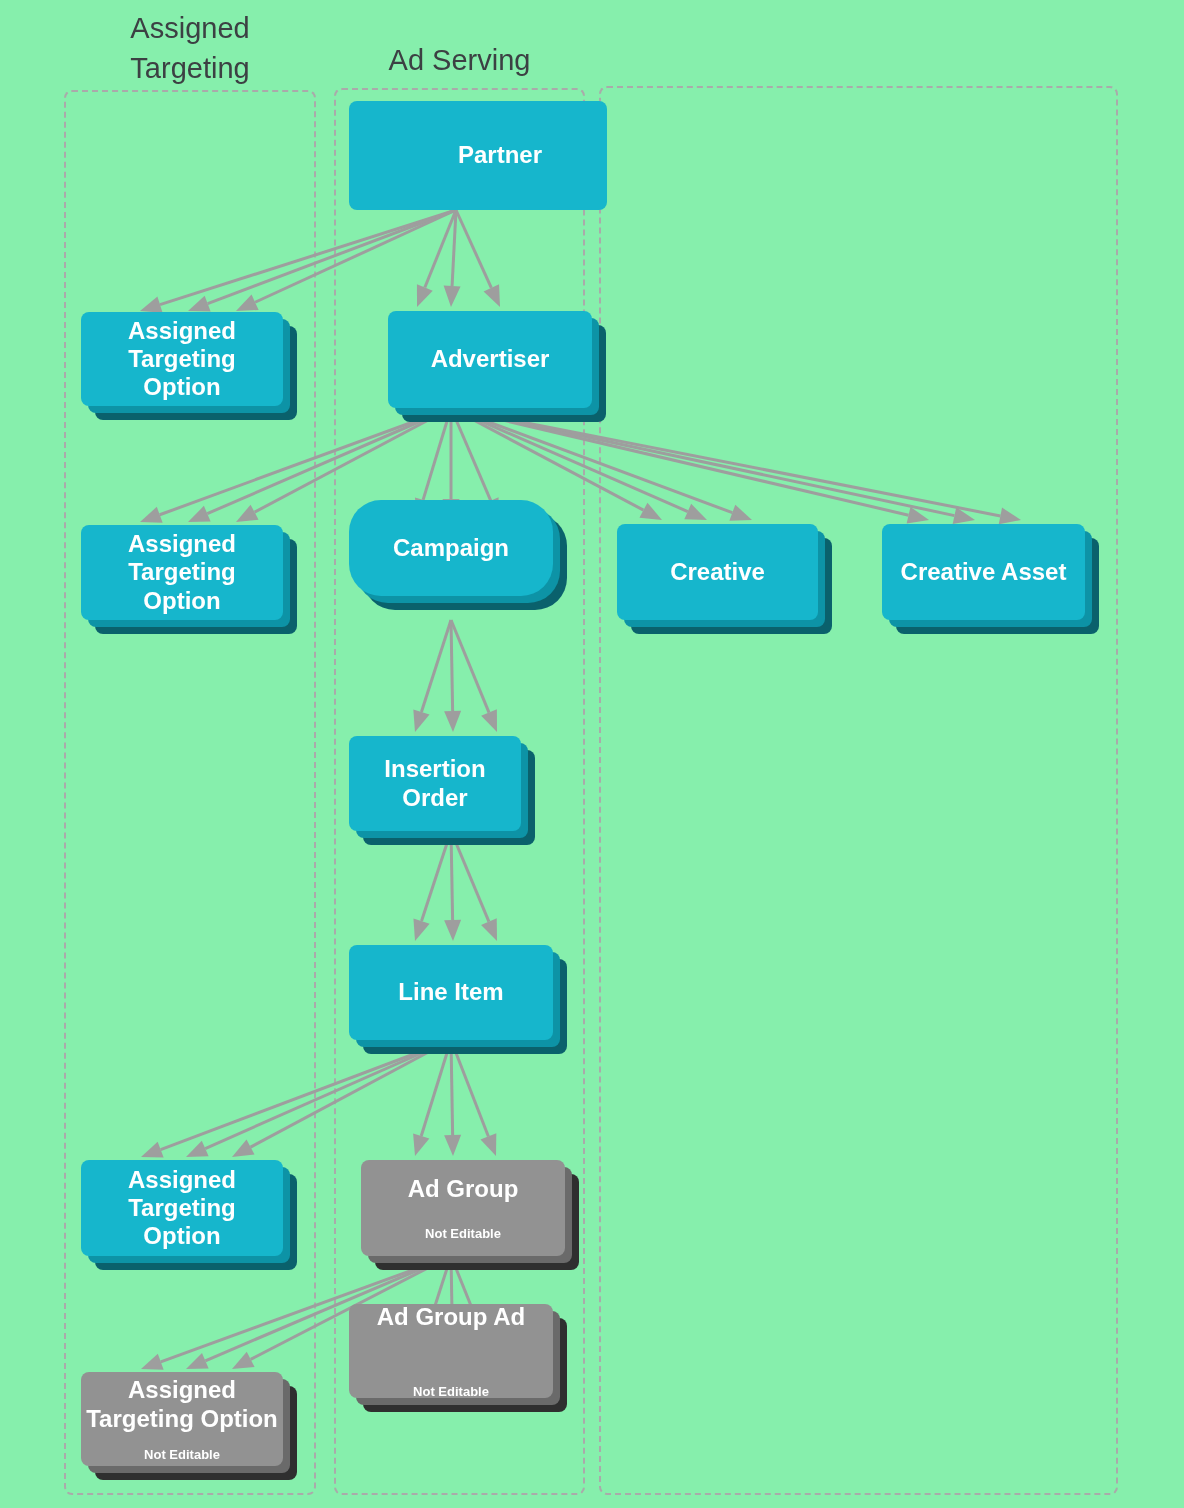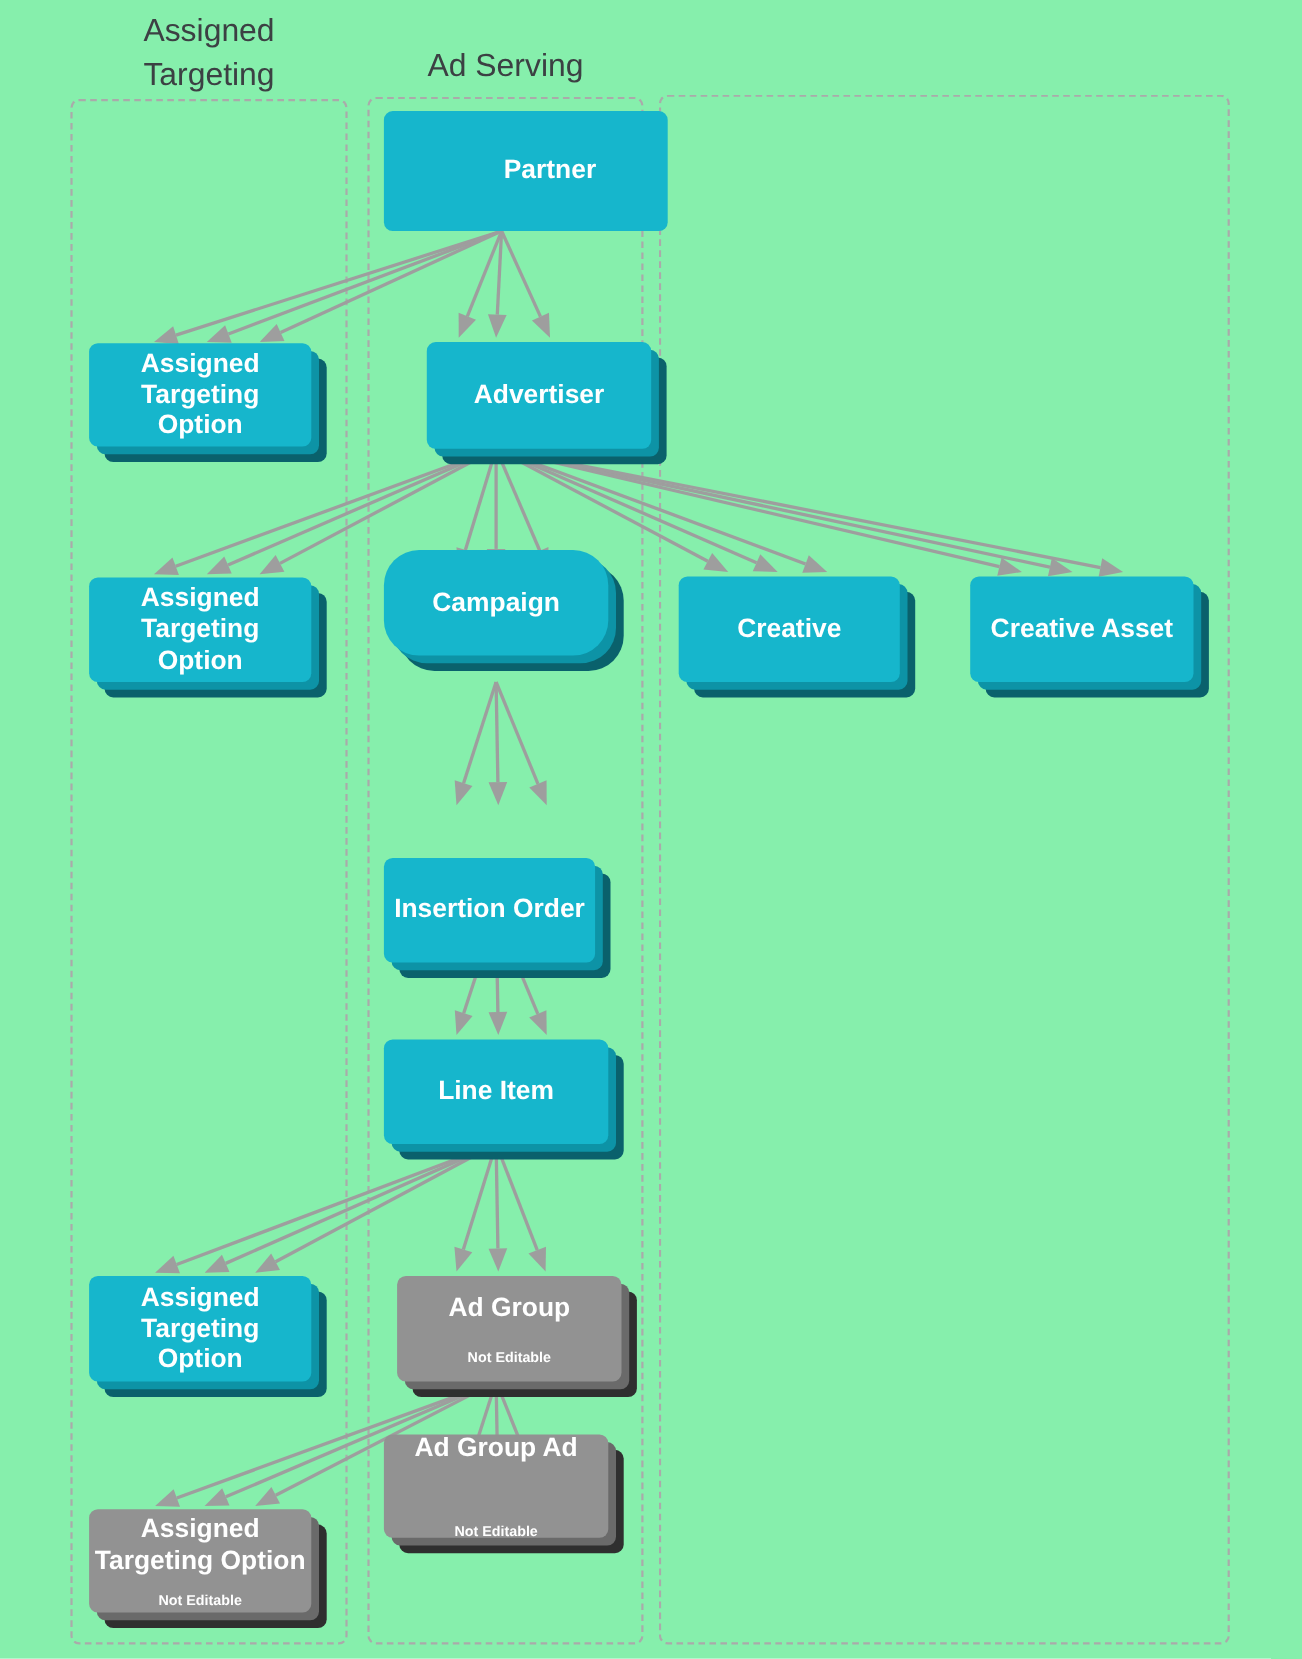--- a/index.html
+++ b/index.html
@@ -138,21 +138,21 @@
   </div>
 
   <div class="node teal" style="left:617px;top:524px;width:201px;height:96px;">
     <span class="label">Creative</span>
   </div>
 
   <div class="node teal" style="left:882px;top:524px;width:203px;height:96px;">
     <span class="label">Creative Asset</span>
   </div>
 
-  <div class="node teal" style="left:349px;top:736px;width:192px;height:95px;margin-top:44px;">
+  <div class="node teal" style="left:349px;top:736px;width:172px;height:95px;">
     <span class="label">Insertion Order</span>
   </div>
 
   <div class="node teal" style="left:349px;top:945px;width:204px;height:95px;">
     <span class="label">Line Item</span>
   </div>
 
   <div class="node teal" style="left:81px;top:1160px;width:202px;height:96px;">
     <span class="label">Assigned
 Targeting

